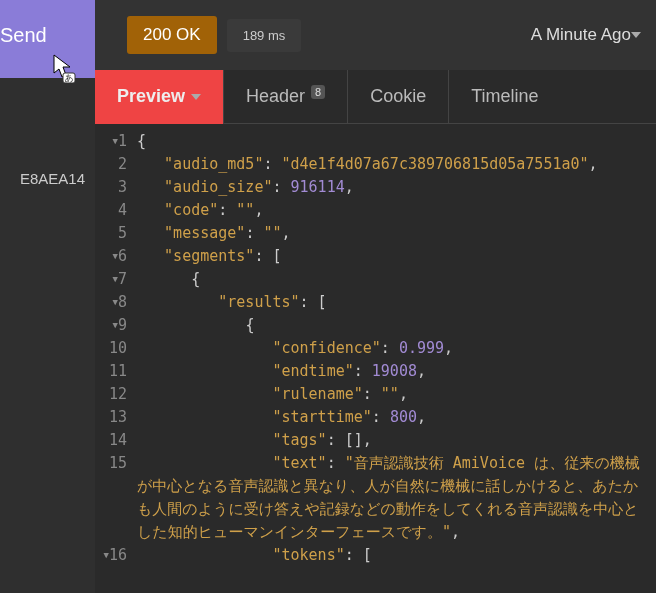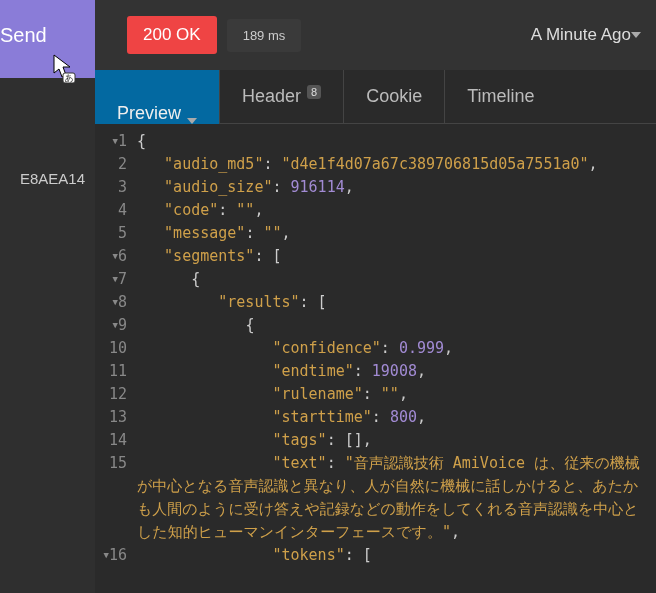--- a/index.html
+++ b/index.html
@@ -33,21 +33,21 @@
     justify-content: flex-start;
     position: relative;
   }
   .cursor-icon {
     position: absolute;
     bottom: -10px;
     right: 18px;
     pointer-events: none;
   }
   .status-pill {
-    background: #ef4444;
+    background: #a16207;
     color: #fff;
     font-size: 17px;
     padding: 9px 16px;
     border-radius: 3px;
     margin-left: 22px;
     font-weight: 500;
   }
   .metric-pill {
     background: #3a3a3a;
     color: #ccc;
@@ -97,24 +97,23 @@
     height: 54px;
     display: flex;
     align-items: center;
     gap: 6px;
     color: #bbb;
     font-size: 18px;
     cursor: pointer;
     border-right: 1px solid #444;
   }
   .tab.active {
-    background: #0369a1;
+    background: #ef4444;
     color: #eee;
-    font-weight: 400;
-    align-items: flex-end;
+    font-weight: 700;
   }
   .tab-badge {
     background: #555;
     color: #ddd;
     font-size: 11px;
     padding: 1px 4px;
     border-radius: 3px;
     position: relative;
     top: -5px;
   }

